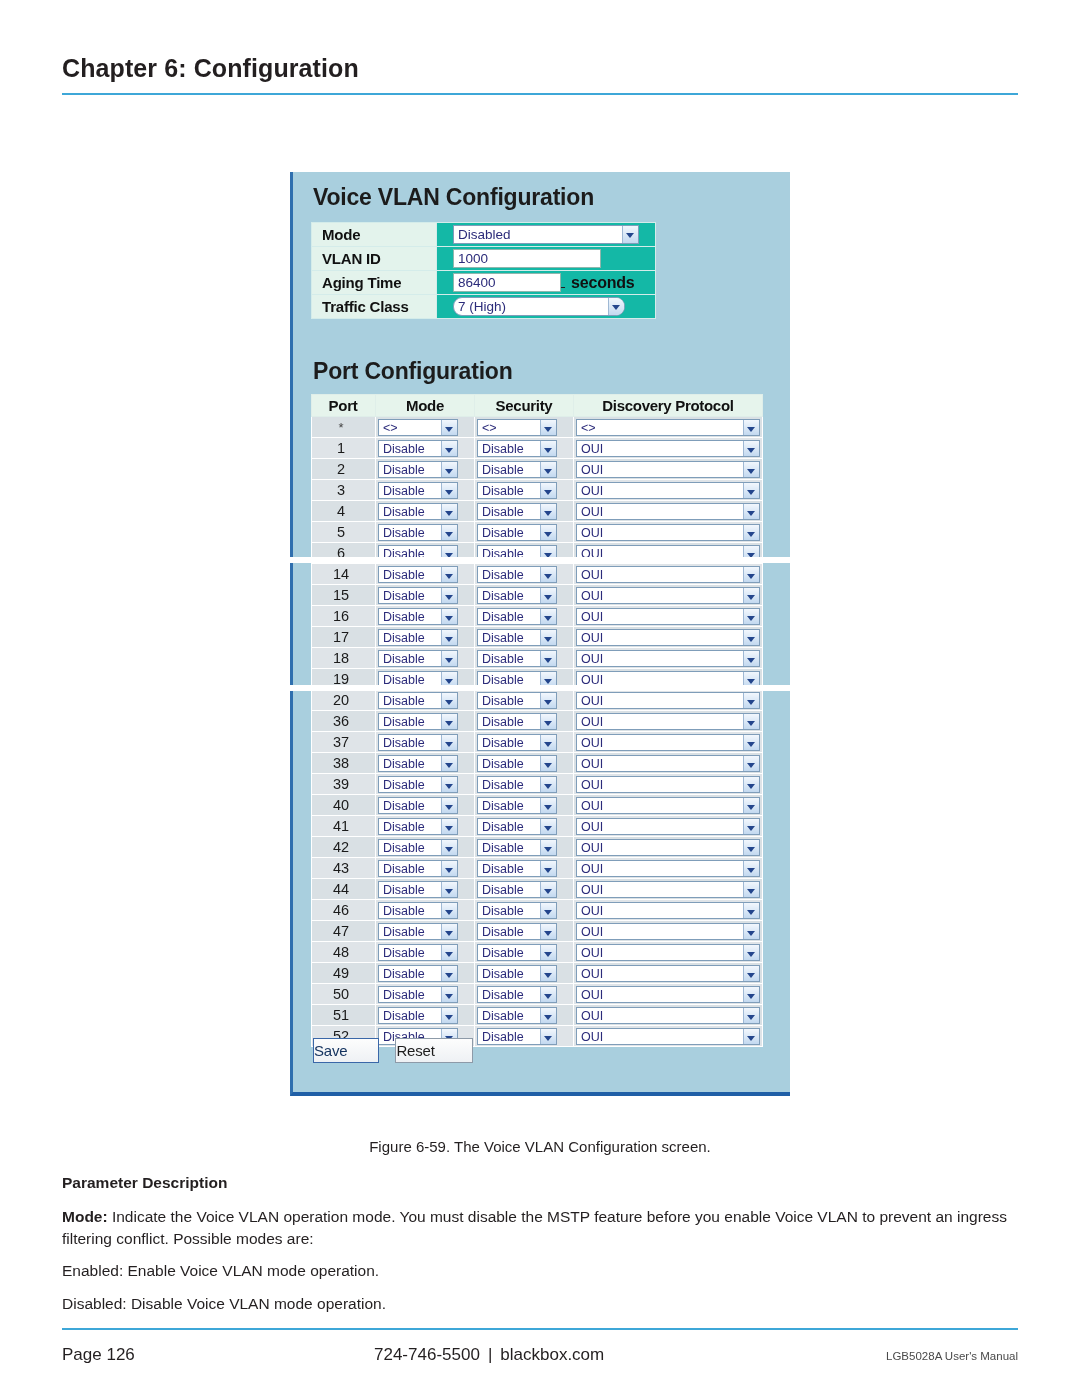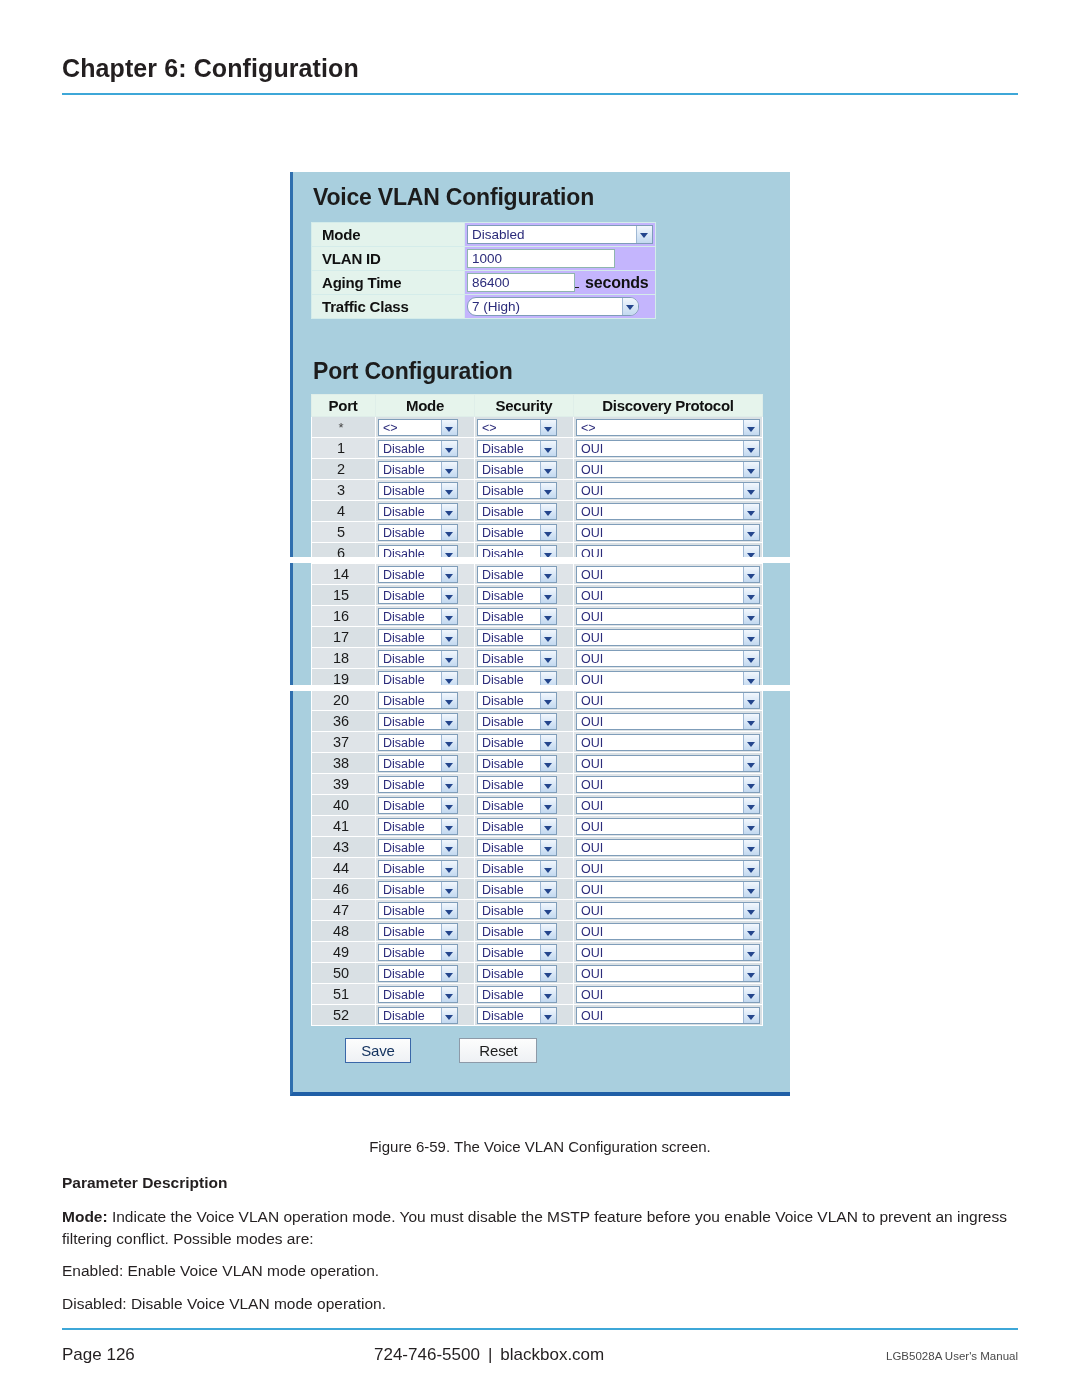--- a/index.html
+++ b/index.html
@@ -55,21 +55,21 @@
   }
   .form-table td{
     padding:0;height:23px;vertical-align:middle;
     border:1px solid #d4ecea;
   }
   .ft-label{
     background:#e3f3ec;font-weight:bold;color:#111;
     padding-left:10px !important;width:148px;
     font-size:15px;letter-spacing:-0.2px;white-space:nowrap;
   }
-  .ft-field{background:#c4b5fd;padding:0 2px !important;text-decoration:underline;}
+  .ft-field{background:#14b8a6;padding:0 16px !important;text-decoration:underline;}
 
   
   .sel{
     display:inline-block;position:relative;box-sizing:border-box;
     height:19px;line-height:18px;
     background:#ffffff;border:1px solid #7f9db9;
     font-size:13.5px;color:#2b2b7a;
     padding-left:4px;overflow:hidden;white-space:nowrap;
     vertical-align:middle;
   }
@@ -127,27 +127,26 @@
   .s-mode{width:80px;}
   .s-sec{width:80px;}
   .s-disc{width:100%;}
   .star{font-size:13px;color:#444;}
 
   
   .btnbar{position:absolute;left:20px;top:866px;}
   .btn{
     display:inline-block;box-sizing:border-box;
     min-width:66px;height:25px;line-height:23px;
-    text-align:center;
+    text-align:left;
     background:linear-gradient(#fdfdfd,#eef1f4);
     border:1px solid #3a67a8;
     font-size:15px;color:#13325e;
     margin-right:12px;
     letter-spacing:-0.2px;
-    margin-left:32px;
   }
   .btn.plain{border:1px solid #8d9aa8;color:#1d1d1d;min-width:78px;}
 
   
   .splice{
     position:absolute;left:0;width:1080px;height:6px;background:#ffffff;
     z-index:40;
   }
   #splice-1{top:557px;}
   #splice-2{top:685px;}
@@ -359,20 +358,26 @@
               <td class="c-sec"><span class="sel s-sec"><span>Disable</span><span class="arw"></span></span></td>
               <td class="c-disc"><span class="sel s-disc"><span>OUI</span><span class="arw"></span></span></td>
             </tr>
             <tr>
               <td class="c-port">41</td>
               <td class="c-mode"><span class="sel s-mode"><span>Disable</span><span class="arw"></span></span></td>
               <td class="c-sec"><span class="sel s-sec"><span>Disable</span><span class="arw"></span></span></td>
               <td class="c-disc"><span class="sel s-disc"><span>OUI</span><span class="arw"></span></span></td>
             </tr>
             <tr>
+              <td class="c-port">42</td>
+              <td class="c-mode"><span class="sel s-mode"><span>Disable</span><span class="arw"></span></span></td>
+              <td class="c-sec"><span class="sel s-sec"><span>Disable</span><span class="arw"></span></span></td>
+              <td class="c-disc"><span class="sel s-disc"><span>OUI</span><span class="arw"></span></span></td>
+            </tr>
+            <tr>
               <td class="c-port">43</td>
               <td class="c-mode"><span class="sel s-mode"><span>Disable</span><span class="arw"></span></span></td>
               <td class="c-sec"><span class="sel s-sec"><span>Disable</span><span class="arw"></span></span></td>
               <td class="c-disc"><span class="sel s-disc"><span>OUI</span><span class="arw"></span></span></td>
             </tr>
             <tr>
               <td class="c-port">44</td>
               <td class="c-mode"><span class="sel s-mode"><span>Disable</span><span class="arw"></span></span></td>
               <td class="c-sec"><span class="sel s-sec"><span>Disable</span><span class="arw"></span></span></td>
               <td class="c-disc"><span class="sel s-disc"><span>OUI</span><span class="arw"></span></span></td>

